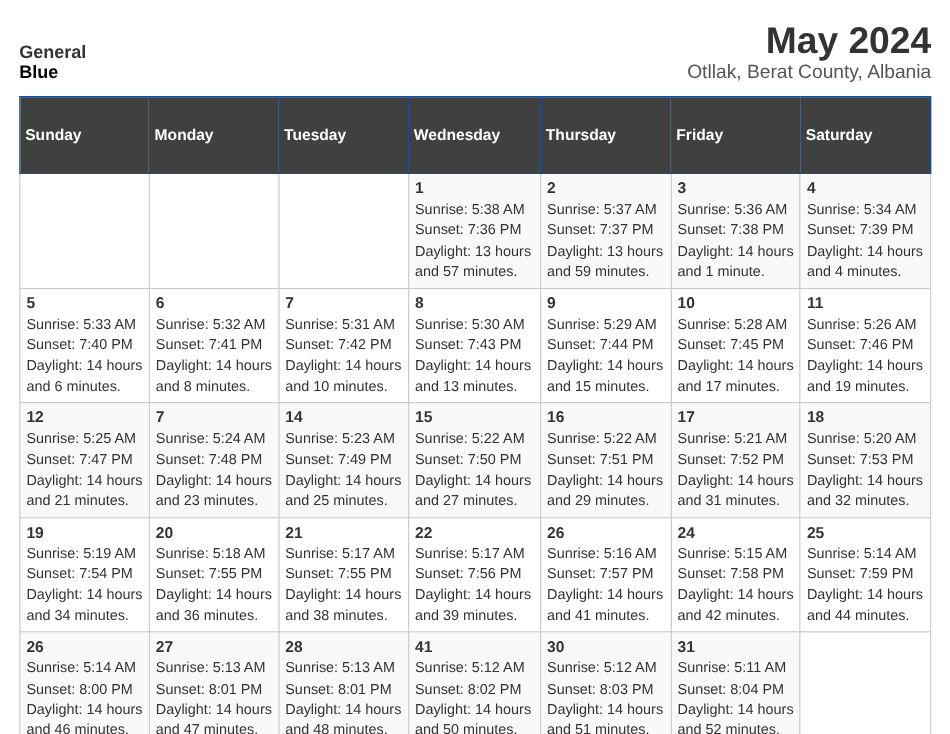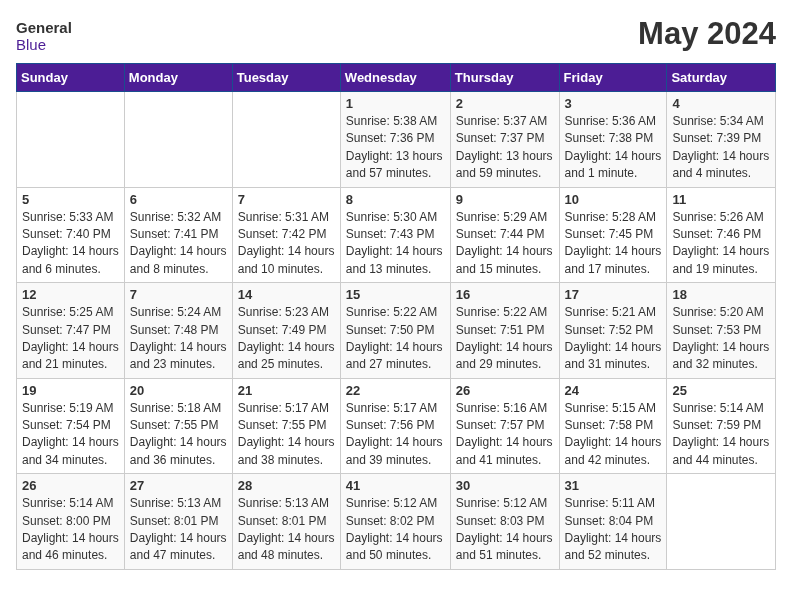--- a/index.html
+++ b/index.html
@@ -29,23 +29,23 @@
     .location {
       font-size: 16px;
       color: #555;
     }
     table {
       width: 100%;
       border-collapse: collapse;
       font-size: 11px;
     }
     thead tr th {
-      background: #4c1d95;
+      background: #404040;
       color: #fff;
-      padding: 6px 4px;
+      padding: 24px 4px;
       text-align: left;
       font-size: 13px;
       font-weight: bold;
       border: 1px solid #1a4d8f;
     }
     tbody tr td {
       border: 1px solid #ccc;
       padding: 4px 5px;
       vertical-align: top;
       width: 113px;
@@ -70,27 +70,28 @@
     .empty { background: #fff !important; }
   </style>
 </head>
 <body>
 
 <div class="header">
   <div class="logo">
   <div class="logo-wrap">
     <div style="display:flex;flex-direction:column;">
       <span style="font-size:15px;font-weight:bold;color:#333;line-height:1.1;">General</span>
-      <span style="font-size:15px;font-weight:normal;color:#4c1d95;line-height:1.1;">Blue</span>
+      <span style="font-size:15px;font-weight:bold;color:#000000;line-height:1.1;">Blue</span>
     </div>
 
   </div>
 </div>
   <div class="title-area">
     <div class="month-title">May 2024</div>
+    <div class="location">Otllak, Berat County, Albania</div>
   </div>
 </div>
 
 <table>
   <thead>
     <tr>
     <th>Sunday</th>
         <th>Monday</th>
         <th>Tuesday</th>
         <th>Wednesday</th>
@@ -239,20 +240,20 @@
         <td class="empty"></td>
       </tr>
     </tbody>
 </table>
 
 <style>
   .logo {
     display: flex;
     flex-direction: column;
     align-items: flex-start;
-    margin-top: 4px;
+    margin-top: 20px;
   }
   .logo-wrap {
     display: flex;
     align-items: center;
     gap: 4px;
   }
 </style>
 
 </body></html>

